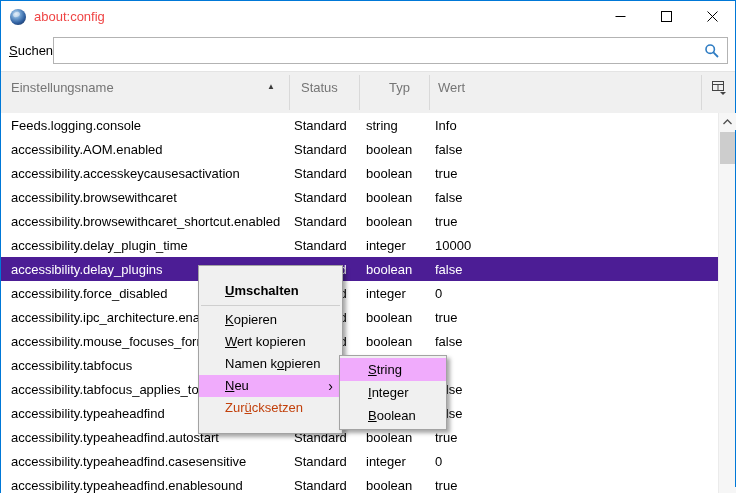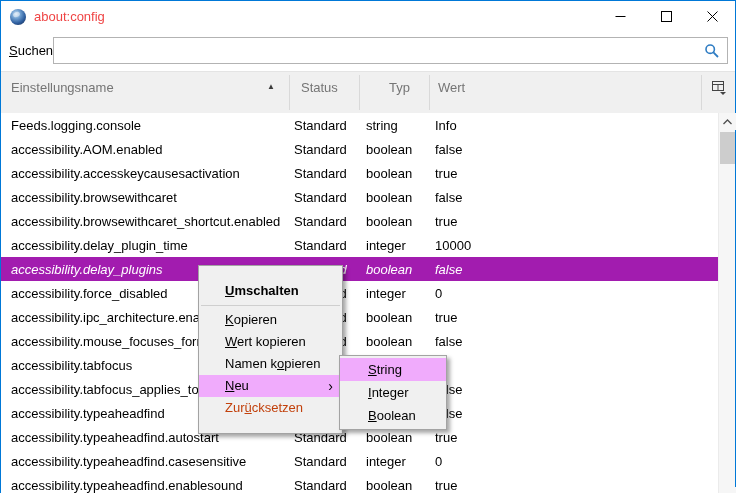--- a/index.html
+++ b/index.html
@@ -57,21 +57,21 @@
   .col-picker { position:absolute; left:705px; top:3px; width:26px; height:24px;
     display:flex; align-items:center; justify-content:center; background:transparent; border:none; }
   
   .table-area { position:relative; height:464px; background:#fff; }
   .rows { position:absolute; left:0; top:0; width:717px; }
   .row {
     height:24px; display:grid;
     grid-template-columns: 293px 72px 69px auto;
     align-items:center; background:#fff; color:#000;
   }
-  .row.selected { background:#a21caf; color:#fff;font-style:italic; }
+  .row.selected { background:#4c1d95; color:#fff; }
   .cell { white-space:nowrap; overflow:hidden; }
   .cell-name { padding-left:10px; }
   
   .scrollbar {
     position:absolute; right:0; top:0; width:17px; height:391px;
     background:#f6f6f6; border-left:1px solid #ebebeb;
   }
   .scroll-btn { position:absolute; left:0; width:17px; height:17px;
     display:flex; align-items:center; justify-content:center; background:#f6f6f6; border:none; }
   .scroll-up { top:0; } .scroll-down { bottom:0; }

